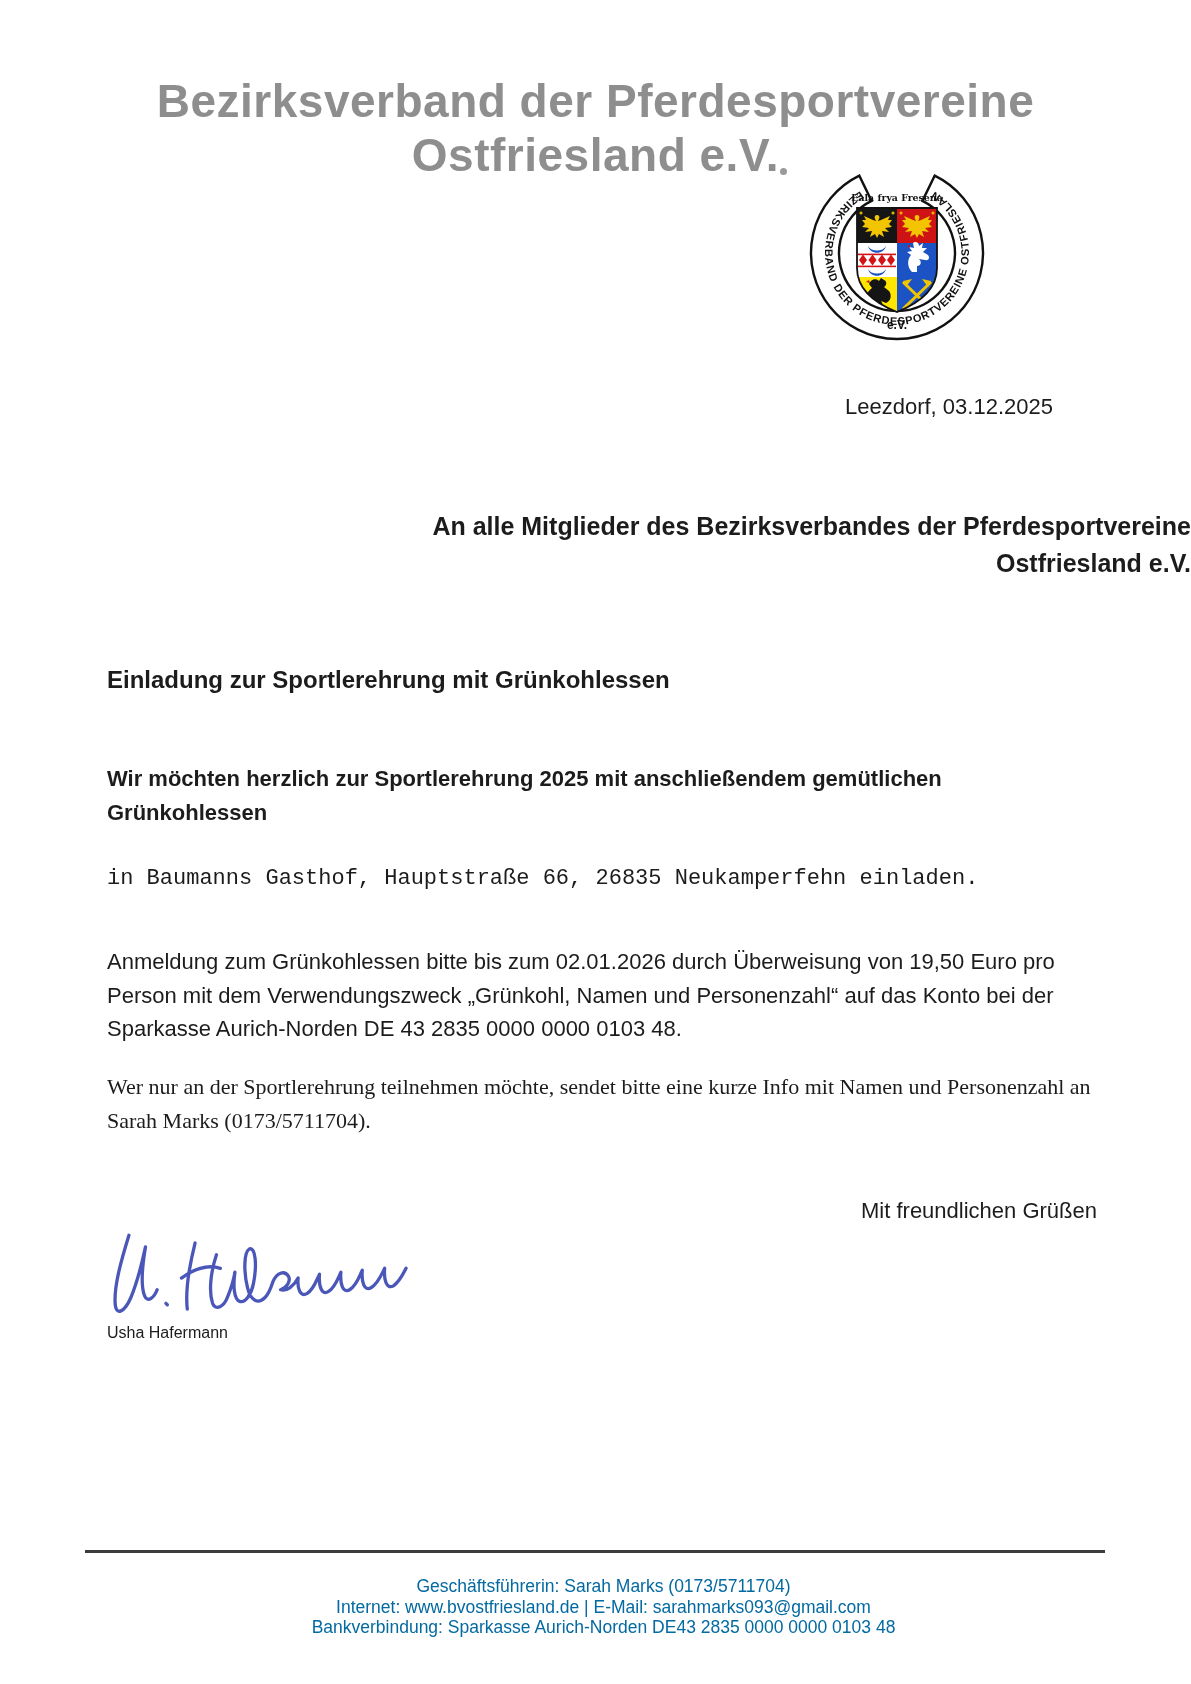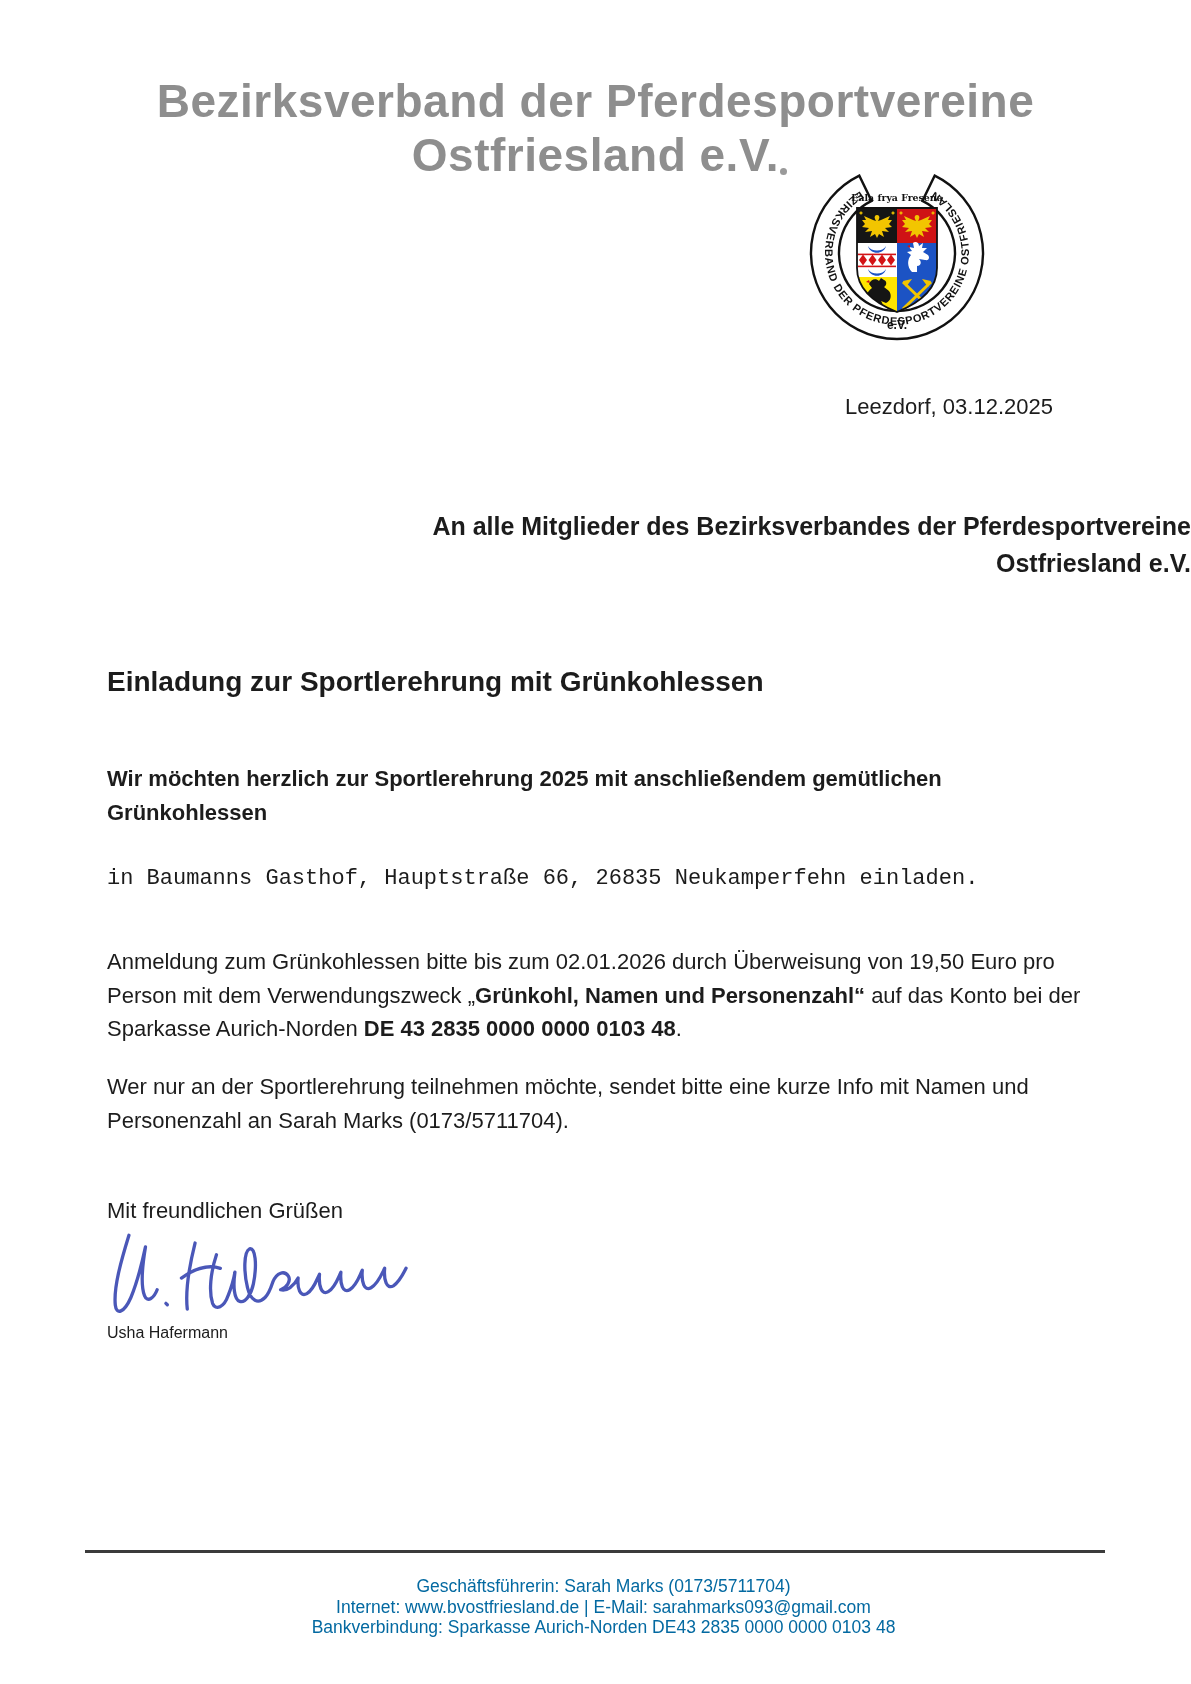--- a/index.html
+++ b/index.html
@@ -16,29 +16,29 @@
   .speck{
     position:absolute; left:780px; top:168px; width:7px; height:7px;
     border-radius:50%; background:#9a9a9a;
   }
   .logo{ position:absolute; left:800px; top:148px; width:190px; height:210px; }
   .date-line{ position:absolute; left:845px; top:394px; font-size:22px; }
   .recipient{
     position:absolute; top:508px; left:0; width:100%;
     text-align:right; font-weight:bold; font-size:25px; line-height:37px;
   }
-  .subject{ position:absolute; left:107px; top:666px; font-size:28px; font-weight:bold; }
+  .subject{ position:absolute; left:107px; top:666px; font-size:24px; font-weight:bold; }
   .para{ position:absolute; left:107px; font-size:22px; line-height:33.5px; width:990px; margin:0; }
   .intro{ top:762px;font-weight:bold; }
   .event-line{ position:absolute; left:185px; top:811px; font-size:22px; font-weight:bold; }
   .location-line{ top:862px;font-family:Liberation Mono, monospace; }
   .registration{ top:945px; }
-  .info{ top:1070px; }
-  .closing{ top:1194px; }
-  .b{ font-weight:bold; }
+  .info{ top:1070px;font-family:Liberation Serif, serif; }
+  .closing{ top:1194px;text-align:right; }
+  .b{ font-weight:normal; }
   .signature{ position:absolute; left:92px; top:1226px; width:350px; height:108px; }
   .signer{ position:absolute; left:107px; top:1324px; font-size:16px; }
   .footer-rule{ position:absolute; left:85px; top:1550px; width:1020px; height:3px; background:#3b3b3b; }
   .footer-text{
     position:absolute; top:1576px; left:8px; width:100%;
     text-align:center; color:#0369a1; font-size:17.5px; line-height:20.5px;
   }
   .ring-text{ font-family:"Liberation Sans",sans-serif; font-weight:bold; font-size:11px; letter-spacing:0.8px; fill:#111; }
   .motto-text{ font-family:"DejaVu Serif","Liberation Serif",serif; font-weight:bold; font-size:9.4px; fill:#111; }
   .ev-text{ font-family:"Liberation Sans",sans-serif; font-weight:bold; font-size:12px; fill:#111; }

